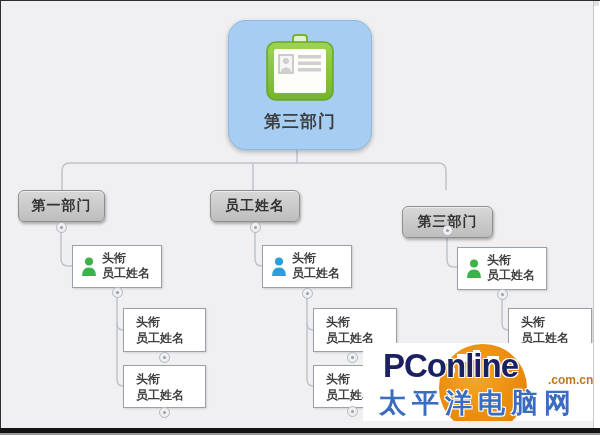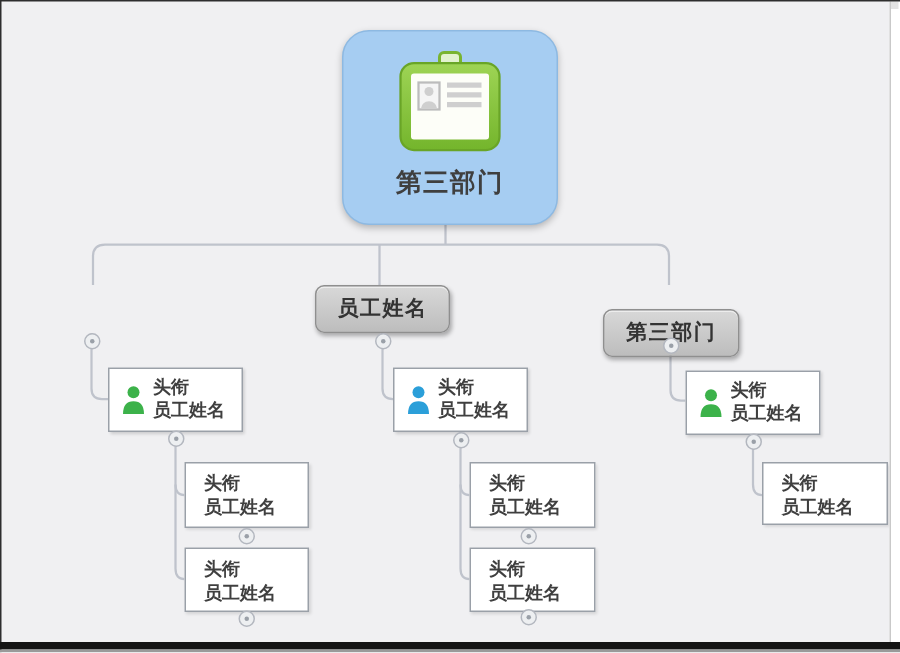--- a/index.html
+++ b/index.html
@@ -102,20 +102,23 @@
       <rect x="15" y="21" width="14" height="18" fill="#f5f5f5" stroke="#bcbcbc" stroke-width="1.5"></rect>
       <circle cx="22" cy="27" r="3" fill="#cfcfcf"></circle>
       <path d="M16.5 38.5 q1-5 5.5-5 q4.5 0 5.5 5 z" fill="#cfcfcf"></path>
       <rect x="34" y="21" width="23" height="3.5" fill="#cfcfcf"></rect>
       <rect x="34" y="27.5" width="23" height="3.5" fill="#cfcfcf"></rect>
       <rect x="34" y="34" width="23" height="3.5" fill="#cfcfcf"></rect>
     </svg>
     <span class="label">第三部门</span>
   </div>
 
+  <div class="node dept dept1">
+    <span>第一部门</span>
+  </div>
   <div class="node dept dept2">
     <span>员工姓名</span>
   </div>
   <div class="node dept dept3">
     <span>第三部门</span>
   </div>
 
   <div class="node emp emp1">
     <svg class="person" width="16" height="20" viewBox="0 0 16 20">
       <g fill="#3cb24a">
@@ -178,20 +181,32 @@
   <div class="marker" style="left:250px;top:222px;"></div>
   <div class="marker" style="left:442px;top:225px;"></div>
   <div class="marker" style="left:112px;top:287px;"></div>
   <div class="marker" style="left:302px;top:288px;"></div>
   <div class="marker" style="left:497px;top:289px;"></div>
   <div class="marker" style="left:159px;top:352px;"></div>
   <div class="marker" style="left:159px;top:407px;"></div>
   <div class="marker" style="left:347px;top:352px;"></div>
   <div class="marker" style="left:347px;top:406px;"></div>
 
+  <div id="watermark">
+    <div class="globe">
+      <i class="g1"></i>
+        <i class="g2"></i>
+        <i class="g3"></i>
+        <i class="g4"></i>
+        <i class="g5"></i>
+    </div>
+    <span class="brand" style="color: rgb(27, 33, 96);">PConline</span>
+    <span class="suffix" style="color: rgb(191, 122, 30);">.com.cn</span>
+    <span class="site" style="color: rgb(58, 108, 192);">太平洋电脑网</span>
+  </div>
 
   <div class="right-strip"></div>
   <div class="right-strip-nub"></div>
   <div class="frame-top"></div>
   <div class="frame-left"></div>
   <div class="frame-bottom-dark"></div>
   <div class="frame-bottom-gray"></div>
 </div>
 
 </body></html>

